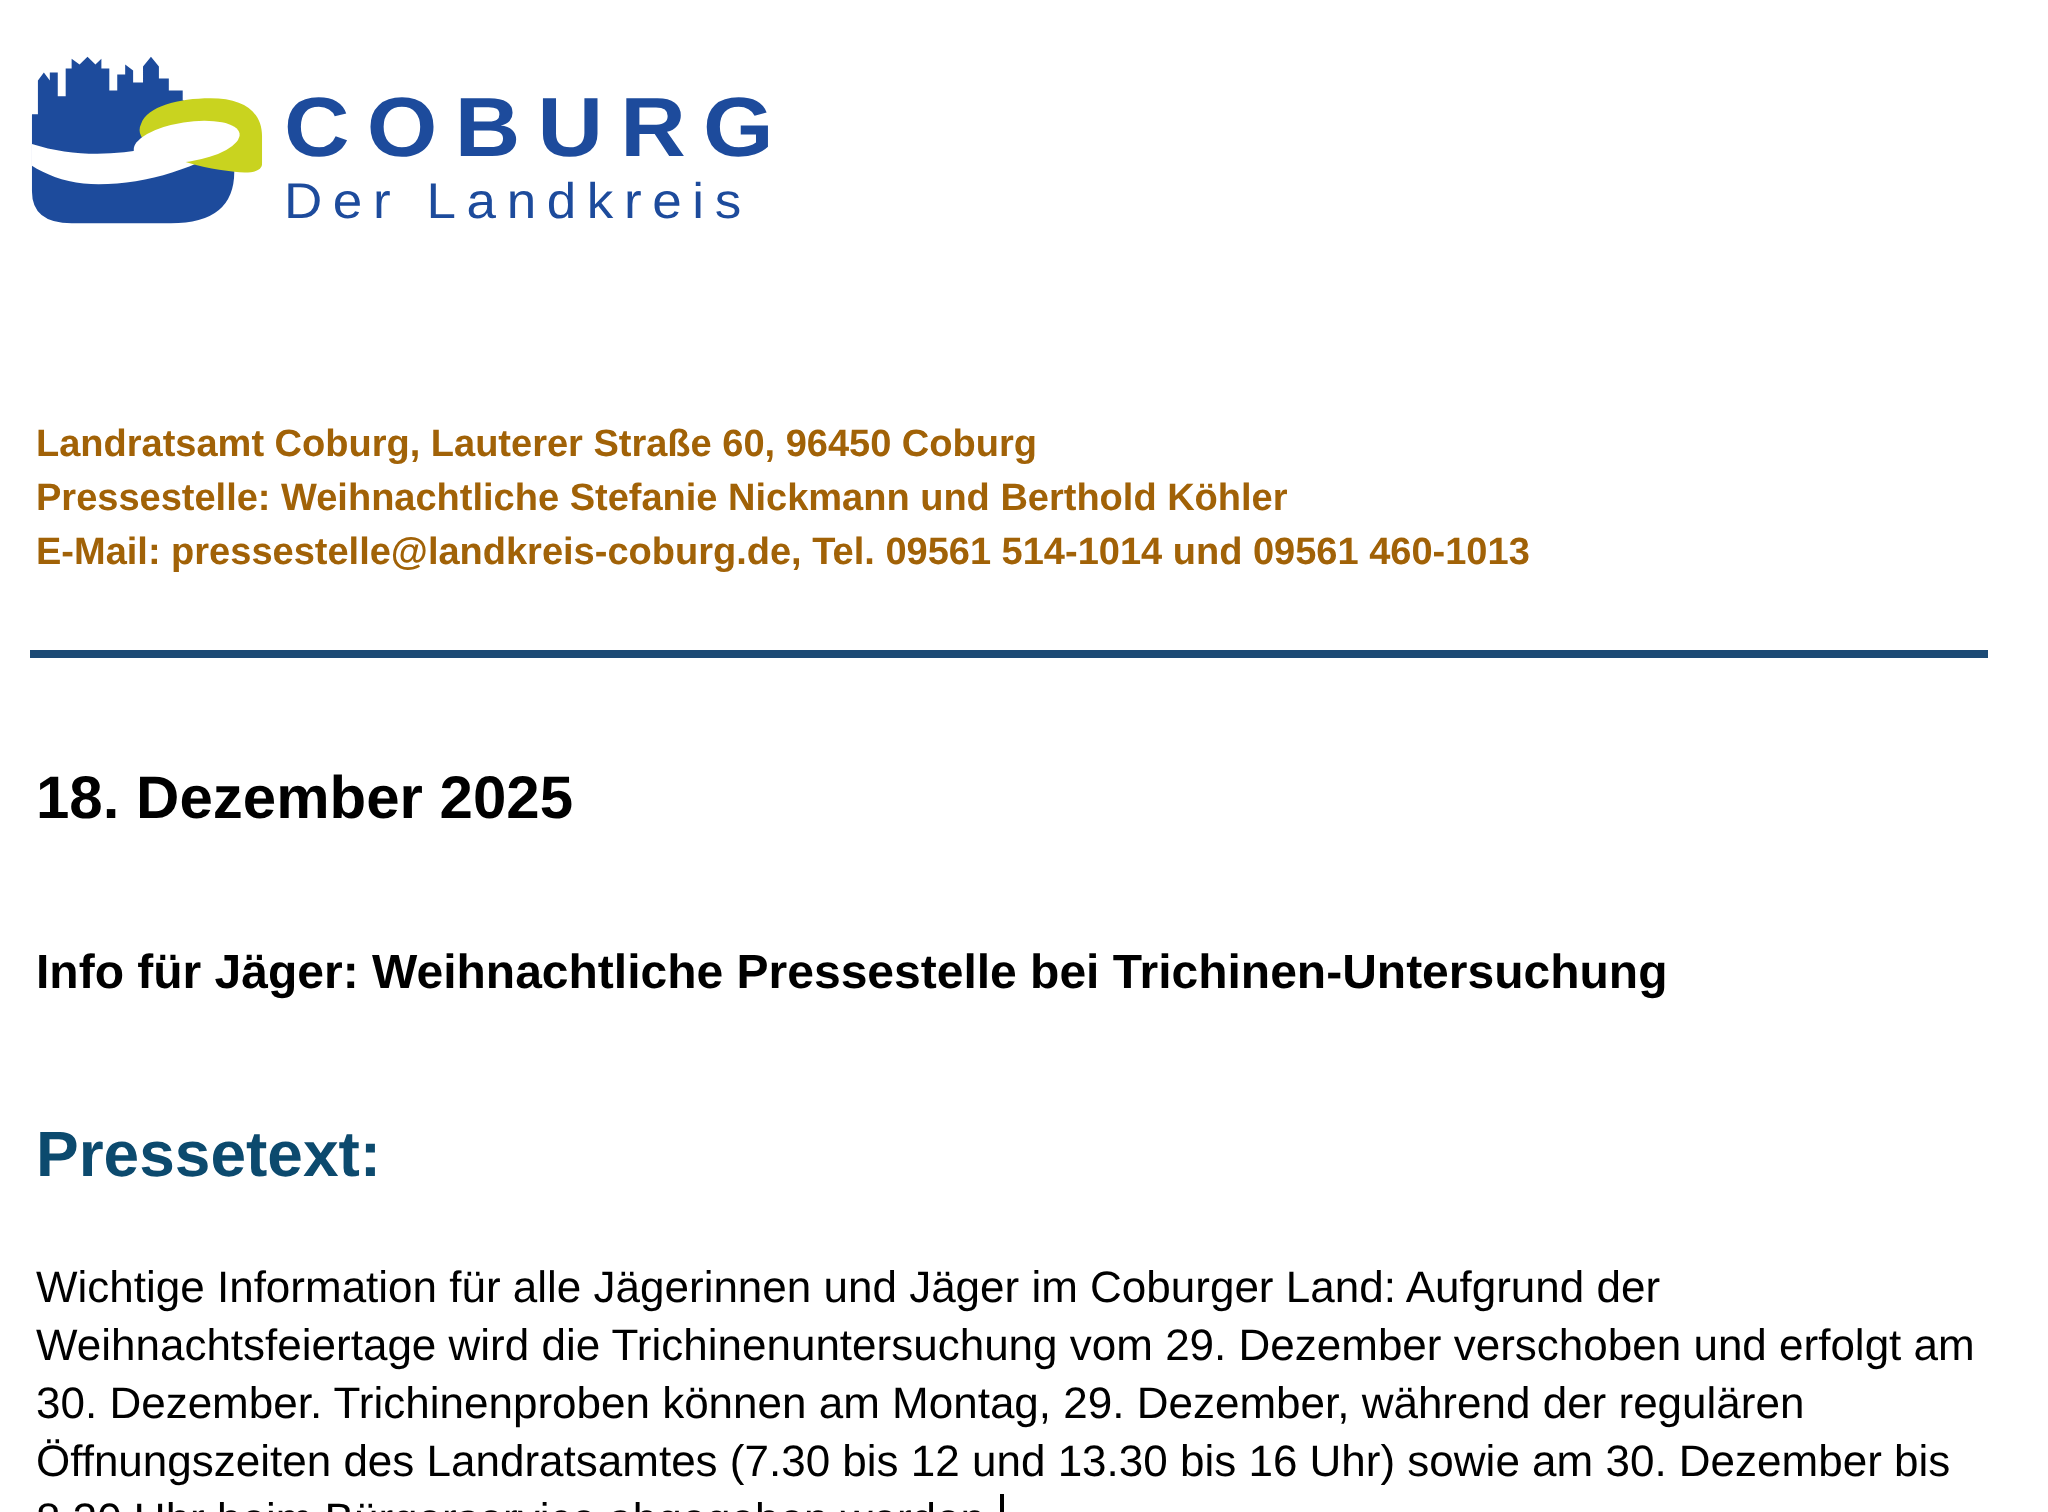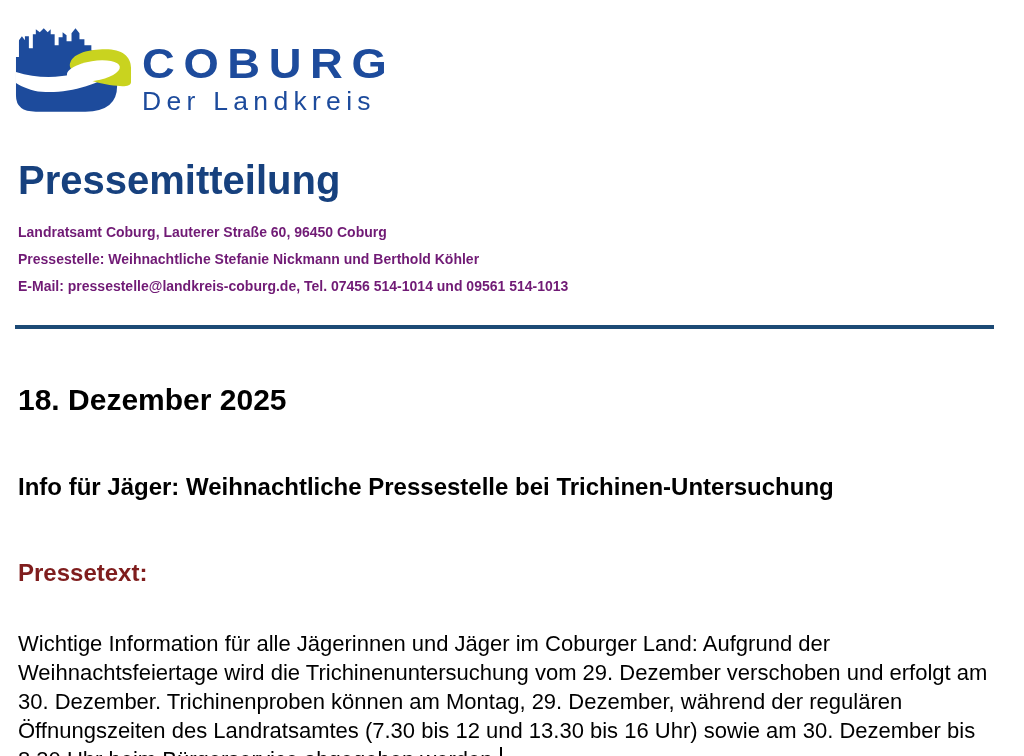--- a/index.html
+++ b/index.html
@@ -59,24 +59,24 @@
     top: 144px;
     margin: 0;
     font-size: 40px;
     font-weight: bold;
     color: #17417e;
     letter-spacing: 0px;
   }
   .address-block {
     position: absolute;
     left: 18px;
-    top: 205px;
-    font-size: 14px;
+    top: 195px;
+    font-size: 19px;
     font-weight: bold;
-    color: #701a75;
+    color: #a16207;
     line-height: 27px;
     white-space: nowrap;
   }
   .rule {
     position: absolute;
     left: 15px;
     top: 311px;
     width: 979px;
     height: 4px;
     background: #1c4a75;
@@ -98,23 +98,23 @@
     top: 459px;
     font-size: 24px;
     font-weight: bold;
     color: #000000;
     white-space: nowrap;
   }
   .doc-label {
     position: absolute;
     left: 18px;
     top: 545px;
-    font-size: 24px;
+    font-size: 32px;
     font-weight: bold;
-    color: #7f1d1d;
+    color: #0c4a6e;
   }
   .doc-body {
     position: absolute;
     left: 18px;
     top: 593px;
     width: 990px;
     font-size: 22px;
     line-height: 29px;
     color: #000000;
   }
@@ -142,26 +142,25 @@
       <path fill="#c9d31f" d="M57 38 C60 29 76 25 92 25 C109 25 118 32 118 44 L118 58 C118 62 112 63 104 62 C84 60 62 53 57 44 C56 42 56 40 57 38 Z"></path>
 
       <ellipse fill="#ffffff" cx="80" cy="47" rx="27" ry="10" transform="rotate(-9 80 47)"></ellipse>
     </svg>
     <div class="logo-text">
       <span class="logo-word">COBURG</span>
       <span class="logo-tag">Der Landkreis</span>
     </div>
   </div>
 
-  <h1 class="doc-title">Pressemitteilung</h1>
 
   <div class="address-block">
     <div>Landratsamt Coburg, Lauterer Straße 60, 96450 Coburg</div>
     <div>Pressestelle: Weihnachtliche Stefanie Nickmann und Berthold Köhler</div>
-    <div>E-Mail: pressestelle@landkreis-coburg.de, Tel. 07456 514-1014 und 09561 514-1013</div>
+    <div>E-Mail: pressestelle@landkreis-coburg.de, Tel. 09561 514-1014 und 09561 460-1013</div>
   </div>
 
   <div class="rule"></div>
 
   <div class="doc-date">18. Dezember 2025</div>
 
   <div class="doc-headline">Info für Jäger: Weihnachtliche Pressestelle bei Trichinen-Untersuchung</div>
 
   <div class="doc-label">Pressetext:</div>
 

